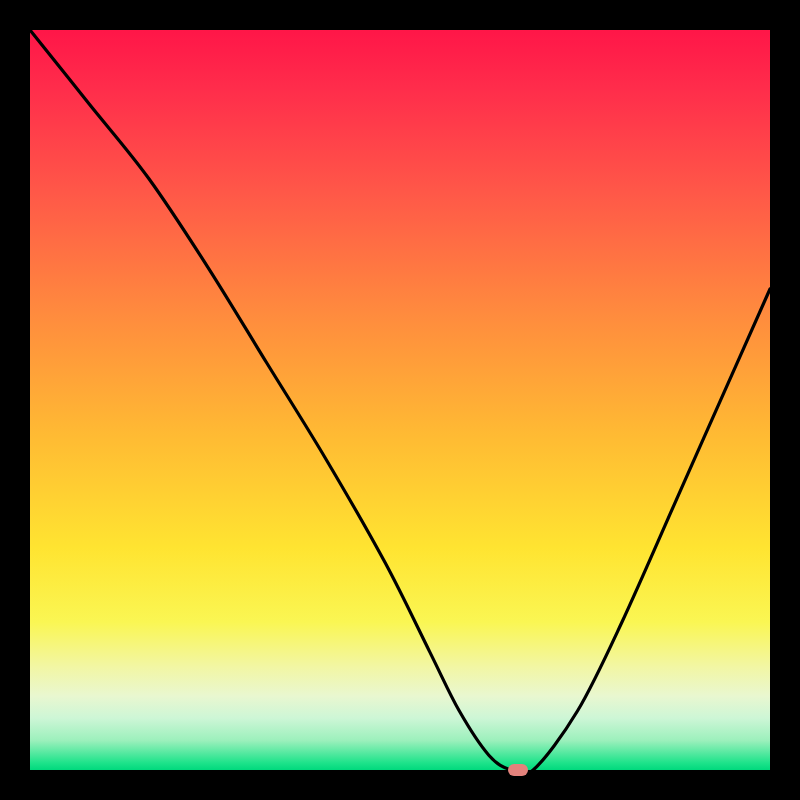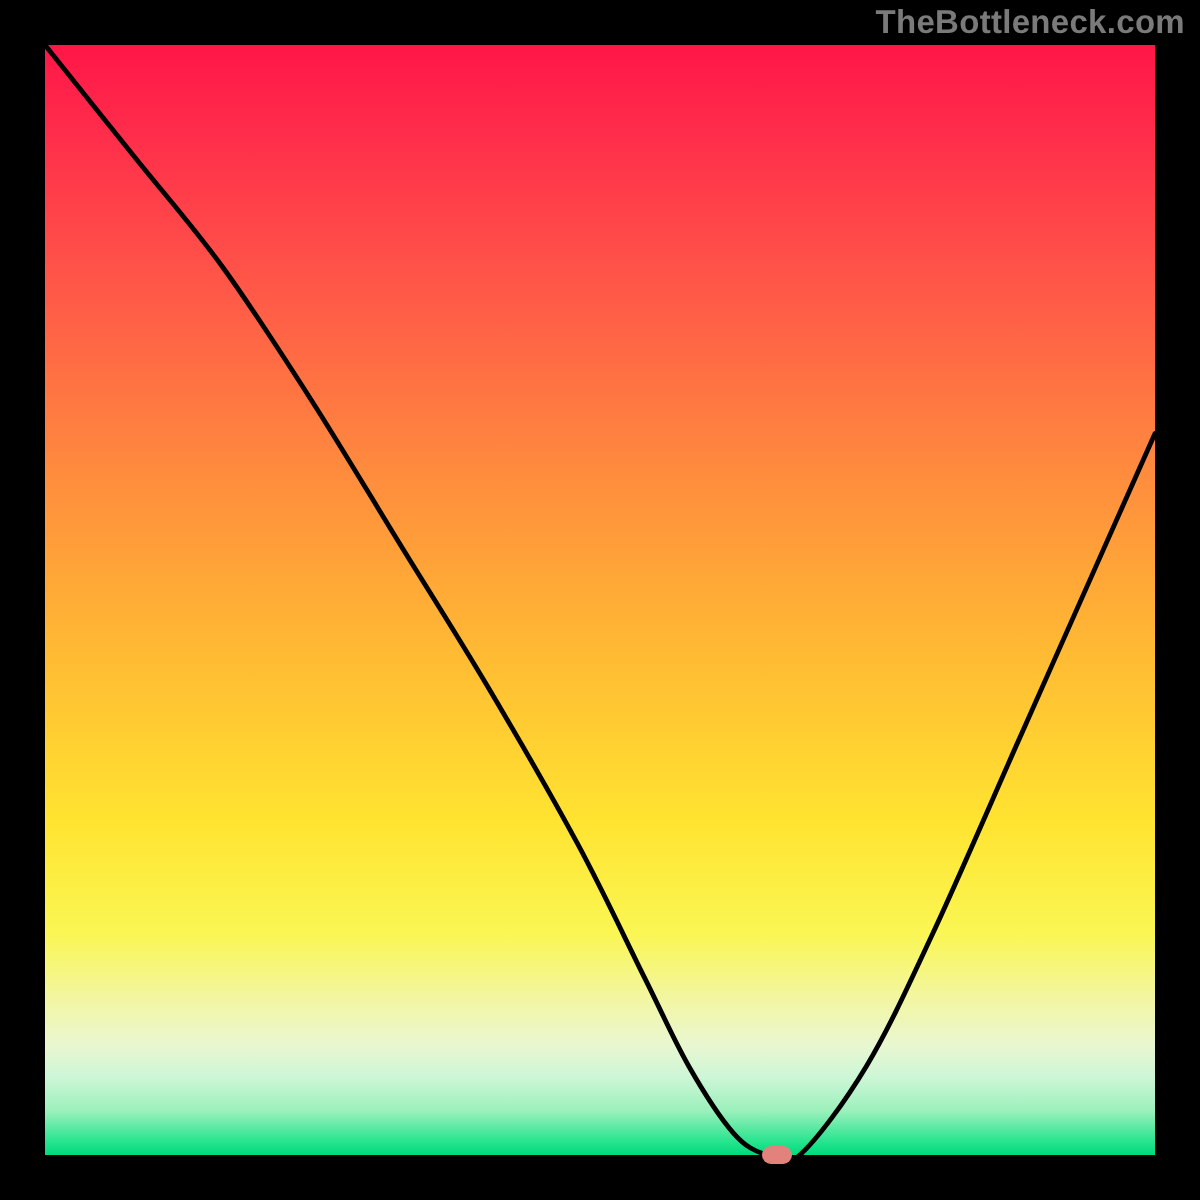--- a/index.html
+++ b/index.html
@@ -64,21 +64,20 @@
     border-radius: 6px;
     background: #e3827c;
     transform: translate(-50%, -50%);
   }
 </style>
 </head>
 <body>
 
 <div class="frame">
 
-  <div class="credit">TheBottleneck.com</div>
 
   <div class="plot-area">
     <svg class="curve" viewBox="0 0 740 740" preserveAspectRatio="none">
       <path fill="none" stroke="#000" stroke-width="3.2" stroke-linejoin="round" stroke-linecap="round" d="M 0.00 0.00 C 9.87 12.33, 39.47 49.33, 59.20 74.00 C 78.93 98.67, 98.67 120.87, 118.40 148.00 C 138.13 175.13, 157.87 205.97, 177.60 236.80 C 197.33 267.63, 217.07 300.93, 236.80 333.00 C 256.53 365.07, 276.27 395.90, 296.00 429.20 C 315.73 462.50, 337.93 500.73, 355.20 532.80 C 372.47 564.87, 387.27 596.93, 399.60 621.60 C 411.93 646.27, 419.33 663.53, 429.20 680.80 C 439.07 698.07, 450.17 715.33, 458.80 725.20 C 467.43 735.07, 473.60 737.53, 481.00 740.00 C 488.40 742.47, 492.10 749.87, 503.20 740.00 C 514.30 730.13, 532.80 705.47, 547.60 680.80 C 562.40 656.13, 574.73 629.00, 592.00 592.00 C 609.27 555.00, 631.47 503.20, 651.20 458.80 C 670.93 414.40, 695.60 358.90, 710.40 325.60 C 725.20 292.30, 735.07 270.10, 740.00 259.00"></path>
     </svg>
     <div class="marker" style="left: 488.4px; top: 740px;"></div>
   </div>
 
 </div>
 

